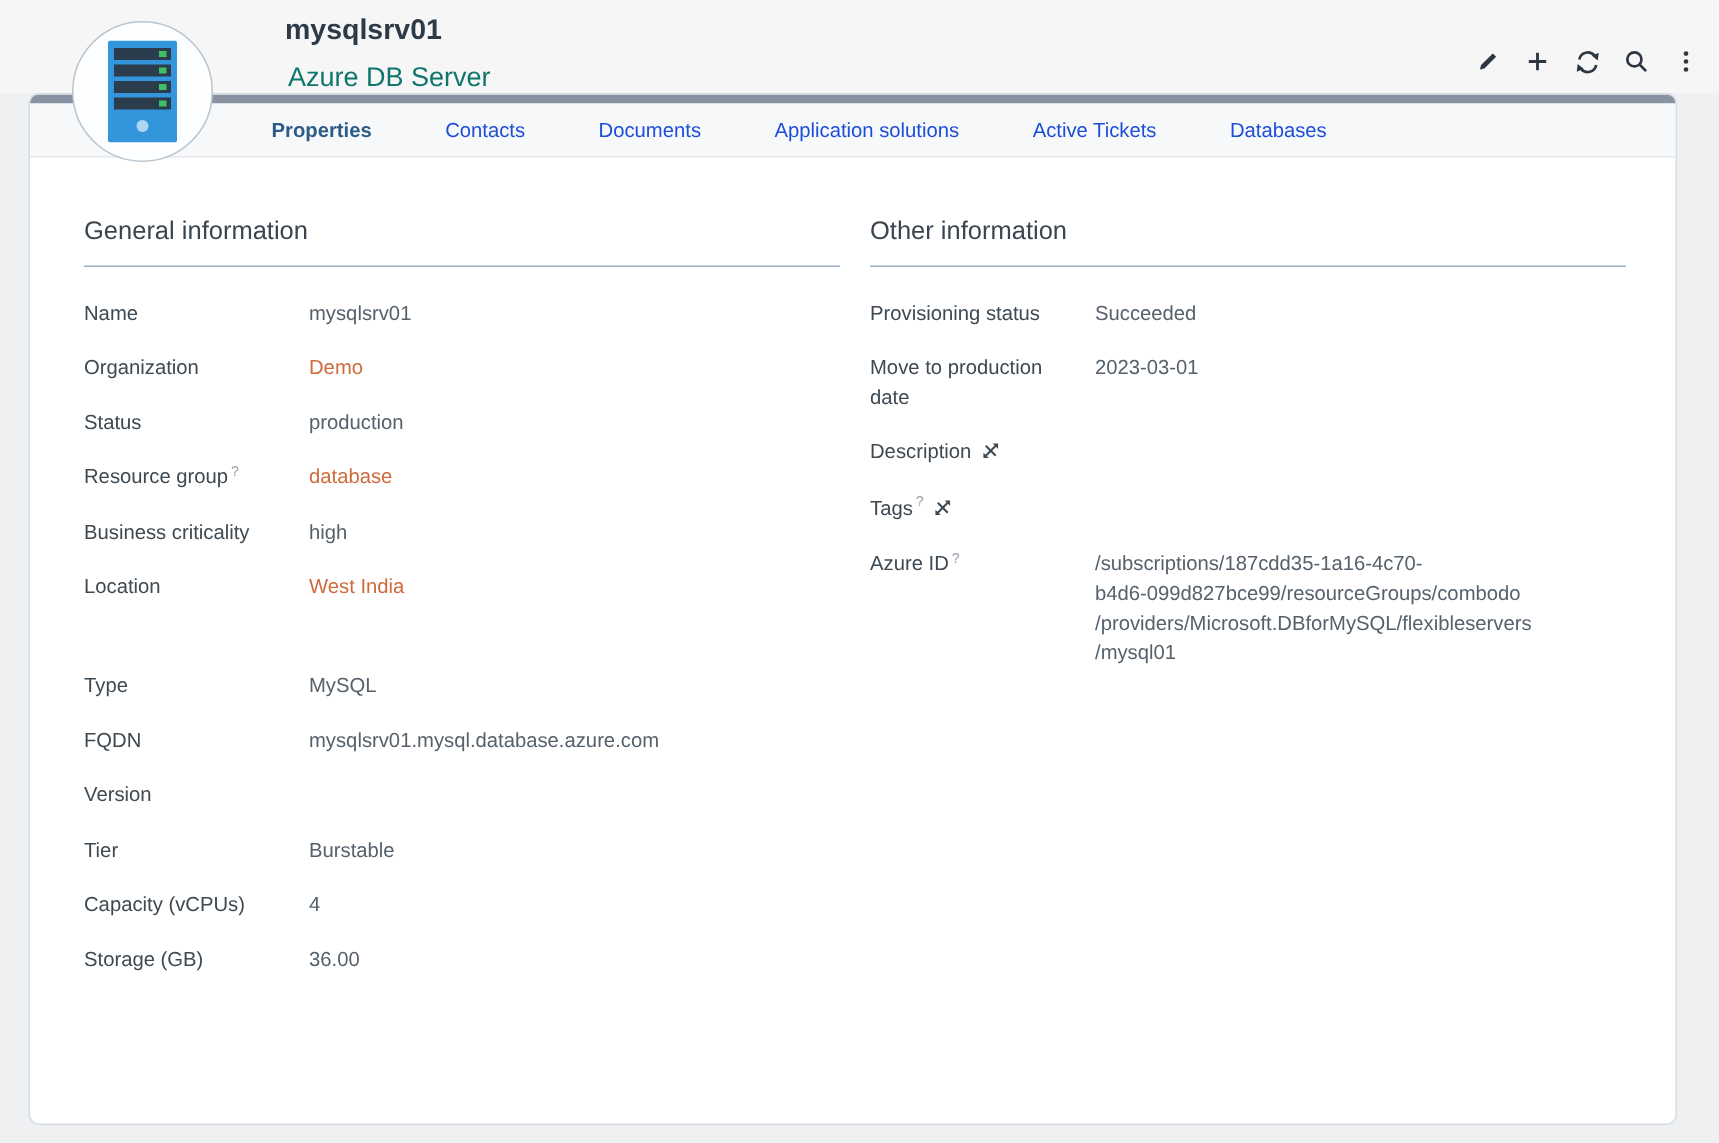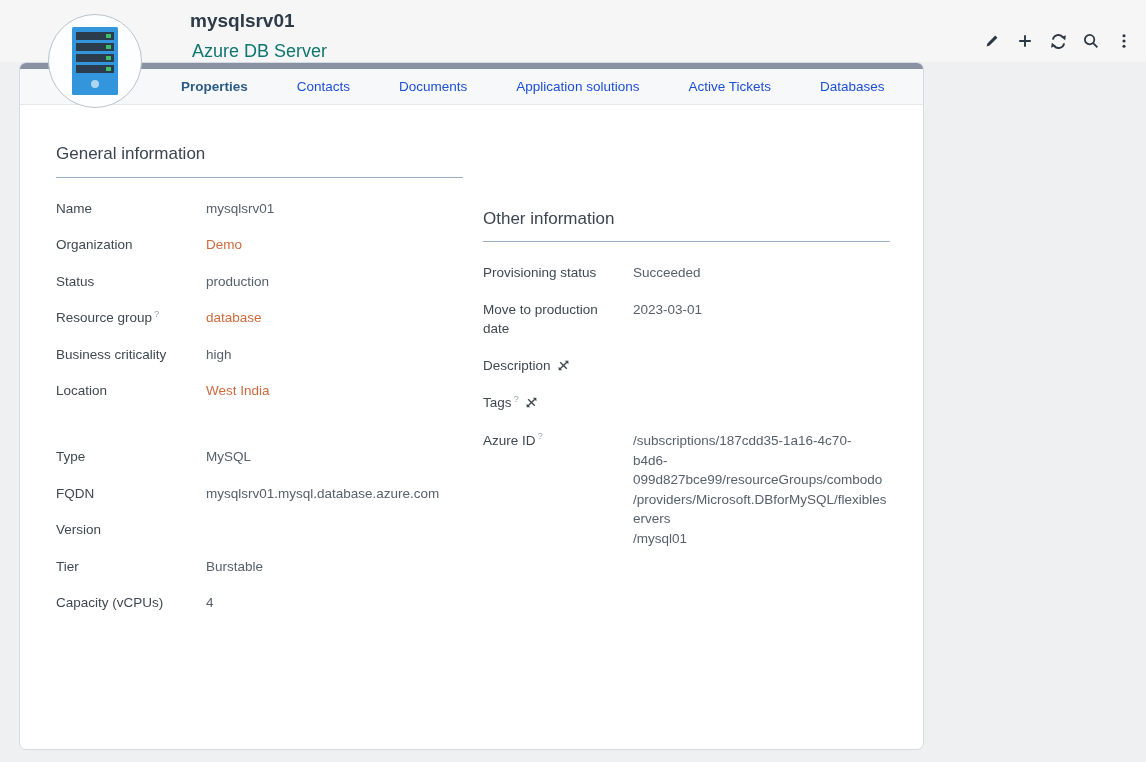--- a/index.html
+++ b/index.html
@@ -13,28 +13,28 @@
   .avatar{
     position:absolute;left:48px;top:14px;width:94px;height:94px;border-radius:50%;
     background:#fdfeff;border:1px solid #b9c4cd;z-index:4;
     display:flex;align-items:center;justify-content:center;box-sizing:border-box;
   }
   .page-title{position:absolute;left:190px;top:7px;margin:0;font-size:19px;font-weight:700;color:#2d3a47;z-index:5;}
   .page-subtitle{position:absolute;left:192px;top:38px;font-size:18px;color:#0f766e;z-index:5;}
   .header-actions{position:absolute;top:30px;right:11px;display:flex;gap:11px;z-index:5;}
   .icon-btn{width:22px;height:22px;display:flex;align-items:center;justify-content:center;background:none;border:none;padding:0;cursor:pointer;}
   .card{
-    position:absolute;left:19px;top:62px;width:905px;height:688px;box-sizing:border-box;
+    position:absolute;left:19px;top:62px;width:1099px;height:688px;box-sizing:border-box;
     background:#ffffff;border:1px solid #d5dbe0;border-radius:7px;overflow:hidden;
   }
   .card-strip{height:6px;background:var(--strip,#8892a3);}
   .tabs{height:35px;display:flex;align-items:center;padding-left:161px;gap:49px;background:#f6f8f9;border-bottom:1px solid #e7eaed;}
   .tab{color:#1d4ed8;text-decoration:none;cursor:pointer;white-space:nowrap;}
   .tab.active{color:var(--tab-active,#2b5c88);font-weight:700;}
-  .content{display:flex;gap:20px;padding:37px 33px 0 36px;align-items:center;}
+  .content{display:flex;gap:20px;padding:37px 33px 0 36px;}
   .col{flex:1;min-width:0;}
   .section-title{
     margin:0;font-size:17px;font-weight:400;color:#3a4550;
     padding-bottom:10px;border-bottom:1px solid #98aec3;
   }
   .sec-more{margin-top:46px;display:block;}
   .field-row{display:flex;margin-top:17px;}
   .fields .field-row:first-child{margin-top:21px;}
   .field-label{flex:0 0 150px;width:150px;box-sizing:border-box;padding-right:12px;color:#3e4952;}
   .field-value{flex:1;min-width:0;white-space:pre-line;overflow-wrap:break-word;}
@@ -165,20 +165,24 @@
                 <div class="field-label"><span>Version</span></div>
               </div>
               <div class="field-row">
                 <div class="field-label"><span>Tier</span></div>
                 <div class="field-value">Burstable</div>
               </div>
               <div class="field-row">
                 <div class="field-label"><span>Capacity (vCPUs)</span></div>
                 <div class="field-value">4</div>
               </div>
+              <div class="field-row">
+                <div class="field-label"><span>Storage (GB)</span></div>
+                <div class="field-value">36.00</div>
+              </div>
             </div>
         </section>
       </div>
       <div class="col">
         <section>
           <h2 class="section-title">Other information</h2>
           <div class="fields">
               <div class="field-row">
                 <div class="field-label"><span>Provisioning status</span></div>
                 <div class="field-value">Succeeded</div>

